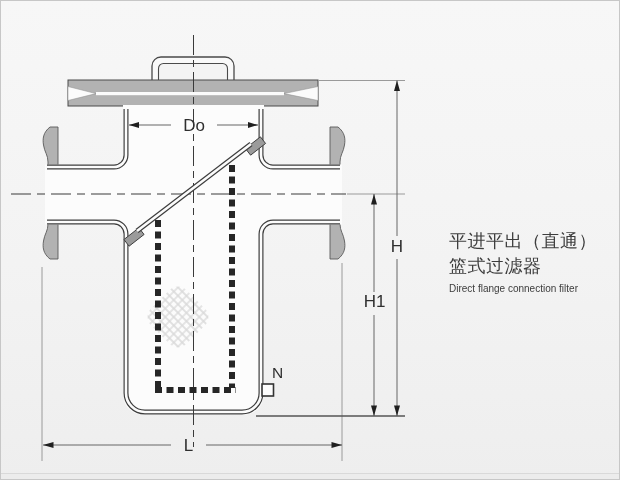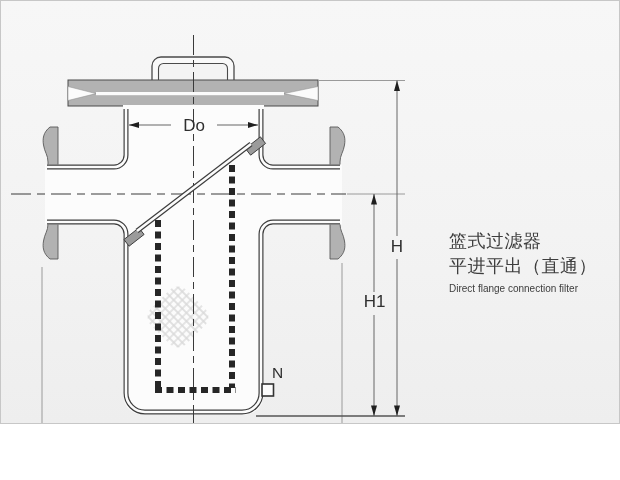--- a/index.html
+++ b/index.html
@@ -1,21 +1,21 @@
 <!DOCTYPE html>
 <html style="--background: #f4f4f4; --text: #2f2f2f; --line: #3d3d3d; --flange_fill: #b2b2b2; --dim_line: #666666;"><head>
 <meta charset="utf-8">
 <style>
   :root{
     --background:#f4f4f4; --text:#2f2f2f; --line:#3d3d3d;
   }
   html,body{margin:0;padding:0;}
   body{font-family:"Liberation Sans",sans-serif;background:#fff;}
   .stage{
-    position:relative;width:620px;height:424px;box-sizing:border-box;
+    position:relative;width:620px;height:480px;box-sizing:border-box;
     border:1px solid #c7c7c7;
     background:linear-gradient(180deg,#f7f7f7 0%,#f3f3f3 55%,#eeeeee 100%);
     overflow:hidden;
   }
   .stage svg{position:absolute;left:0;top:0;}
   svg text{
     fill:var(--text);
     font-family:"Liberation Sans","DejaVu Sans",sans-serif;
   }
   .dim-label{font-size:17px;}
@@ -139,19 +139,19 @@
       <line x1="205" y1="444" x2="341" y2="444" stroke="#666666" stroke-width="1"></line>
       <polygon points="42,444 52.5,441 52.5,447" fill="#1f1f1f"></polygon>
       <polygon points="341,444 330.5,441 330.5,447" fill="#1f1f1f"></polygon>
       <text class="dim-label" x="187.5" y="450" text-anchor="middle">L</text>
     </g>
 
     <text class="dim-label-small" x="276.5" y="377" text-anchor="middle">N</text>
   </svg>
 
   <div class="title-block">
+    <div class="title-zh">平进平出（直通）</div>
     <div class="title-zh">篮式过滤器</div>
-    <div class="title-zh">平进平出（直通）</div>
     <div class="title-en">Direct flange connection filter</div>
   </div>
 
   <div class="bottom-strip"></div>
 </div>
 
 </body></html>

